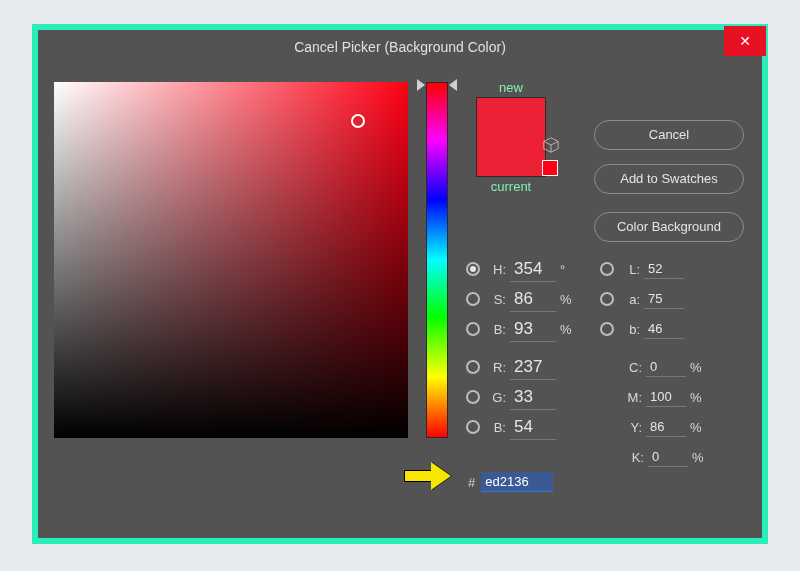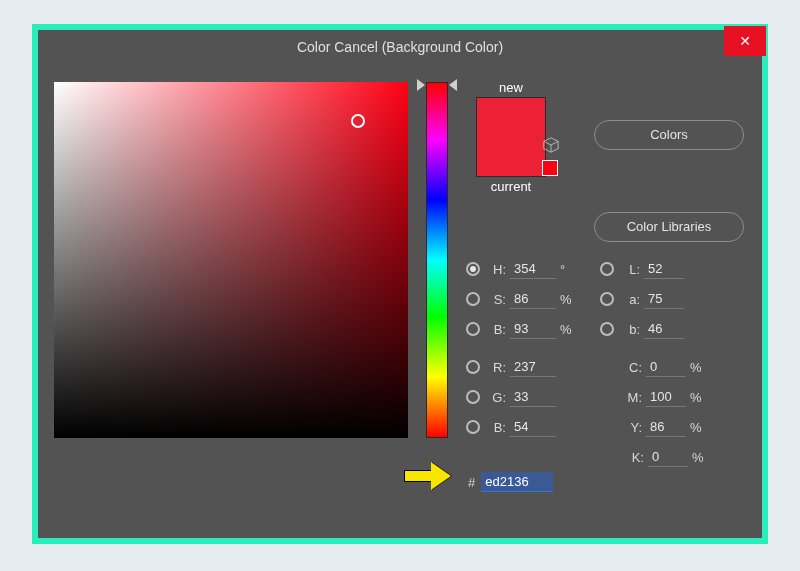--- a/index.html
+++ b/index.html
@@ -93,21 +93,21 @@
   }
   .hue-thumb-left { left: -10px; border-left: 8px solid #d0d0d0; }
   .hue-thumb-right { right: -10px; border-right: 8px solid #d0d0d0; }
   
   .swatch-group {
     position: absolute;
     left: 428px;
     top: 16px;
     width: 90px;
     text-align: center;
-    color: #ffffff;
+    color: #86efac;
   }
   .swatch-box {
     margin: 2px auto;
     width: 70px;
     height: 80px;
     border: 1px solid #2b2b2b;
     display: flex;
     flex-direction: column;
   }
   .swatch-new { flex: 1; }
@@ -190,21 +190,21 @@
   }
   .row .lbl { width: 20px; text-align: right; }
   .row .val {
     width: 46px;
     background: #535353;
     border: none;
     border-bottom: 1px solid #777;
     color: #e6e6e6;
     text-align: left;
     padding: 2px 4px;
-    font-size: 13px;
+    font-size: 17px;
   }
   .row .unit { width: 18px; }
   .colgap { width: 14px; }
   .row .lbl2 { width: 20px; text-align: right; }
   .row .val2 {
     width: 40px;
     background: #535353;
     border: none;
     border-bottom: 1px solid #777;
     color: #e6e6e6;
@@ -251,21 +251,21 @@
     border-left: 20px solid #f7e600;
     filter: drop-shadow(1px 0 0 #000);
   }
 </style>
 </head>
 <body>
 
 <div class="outer">
   <div class="panel">
     <div class="titlebar">
-      <span>Color Cancel (Background Color)</span>
+      <span>Cancel Picker (Background Color)</span>
       <div class="close-btn">✕</div>
     </div>
     <div class="body">
 
       <div class="color-field">
         <div class="field-cursor" style="left:86%;top:11%;"></div>
       </div>
 
       <div class="hue-track">
         <div class="hue-thumb-left" style="top:-4px;"></div>
@@ -281,22 +281,23 @@
         <div>current</div>
       </div>
 
       <svg class="cube-icon" viewBox="0 0 20 20">
         <polygon points="10,2 18,6 10,10 2,6" fill="none" stroke="#bdbdbd" stroke-width="1"></polygon>
         <polyline points="2,6 2,14 10,18 10,10" fill="none" stroke="#bdbdbd" stroke-width="1"></polyline>
         <polyline points="18,6 18,14 10,18" fill="none" stroke="#bdbdbd" stroke-width="1"></polyline>
       </svg>
       <div class="gamut-swatch" style="background:#ff0015"></div>
 
-      <div class="btn cancel">Colors</div>
-      <div class="btn libs">Color Libraries</div>
+      <div class="btn cancel">Cancel</div>
+      <div class="btn swatches">Add to Swatches</div>
+      <div class="btn libs">Color Background</div>
 
 
       <div class="fields">
 
         <div class="row">
           <span class="radio">
               <span class="dot"></span>
             </span>
           <span class="lbl">H:</span>
           <input class="val" value="354" style="">

